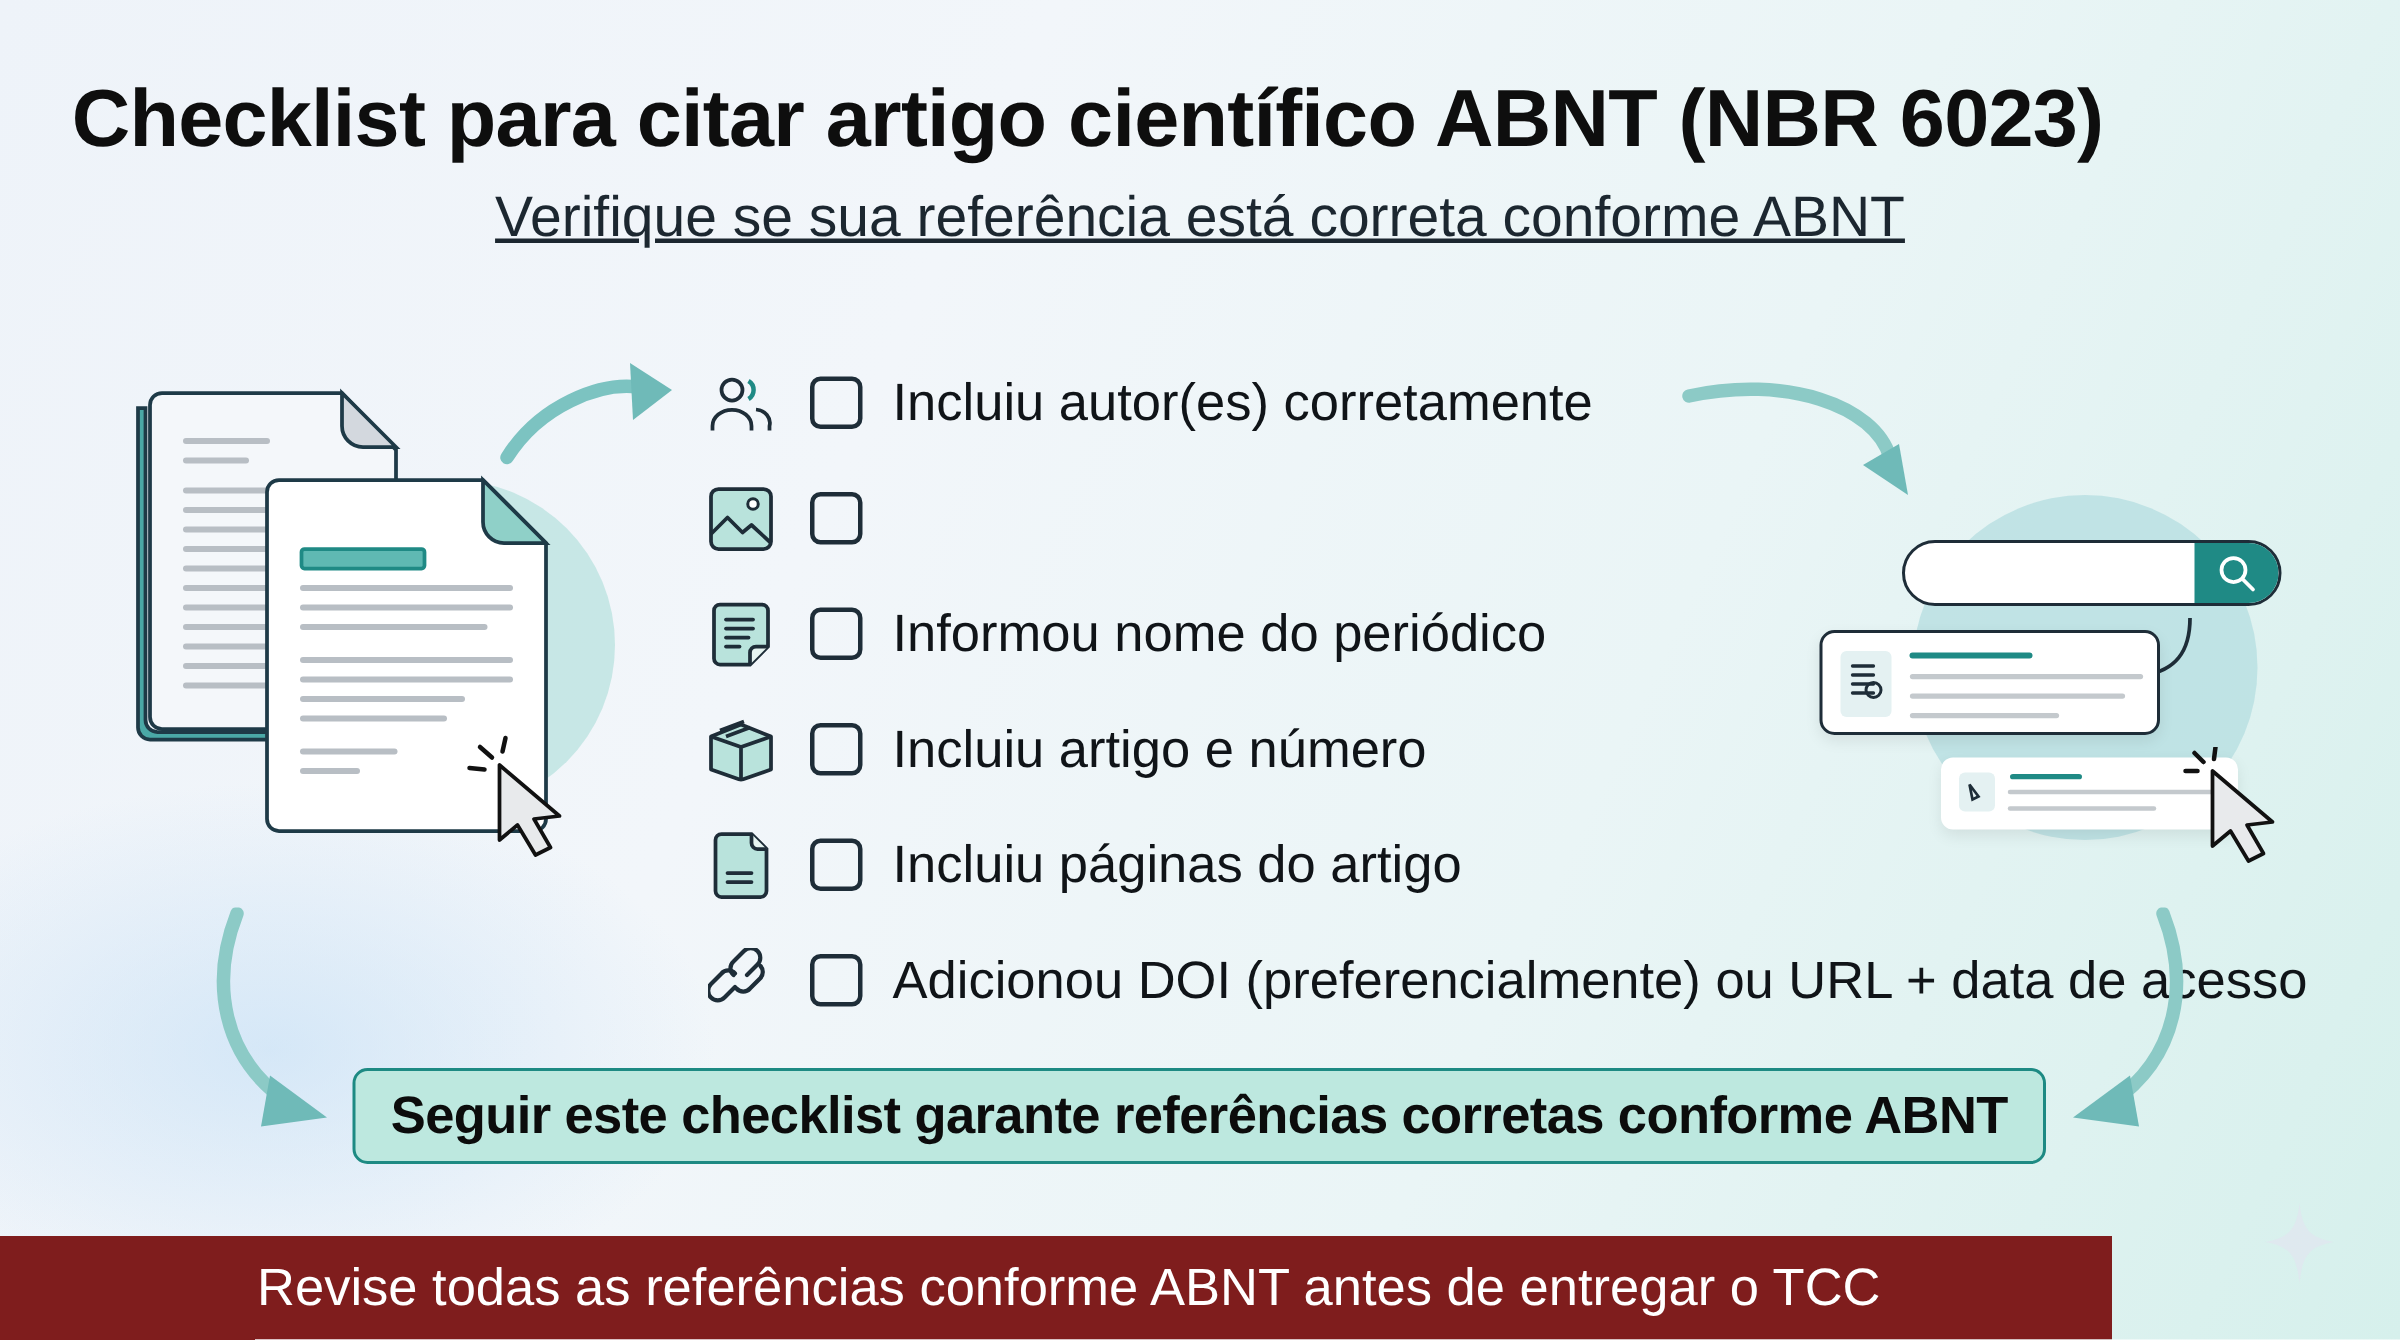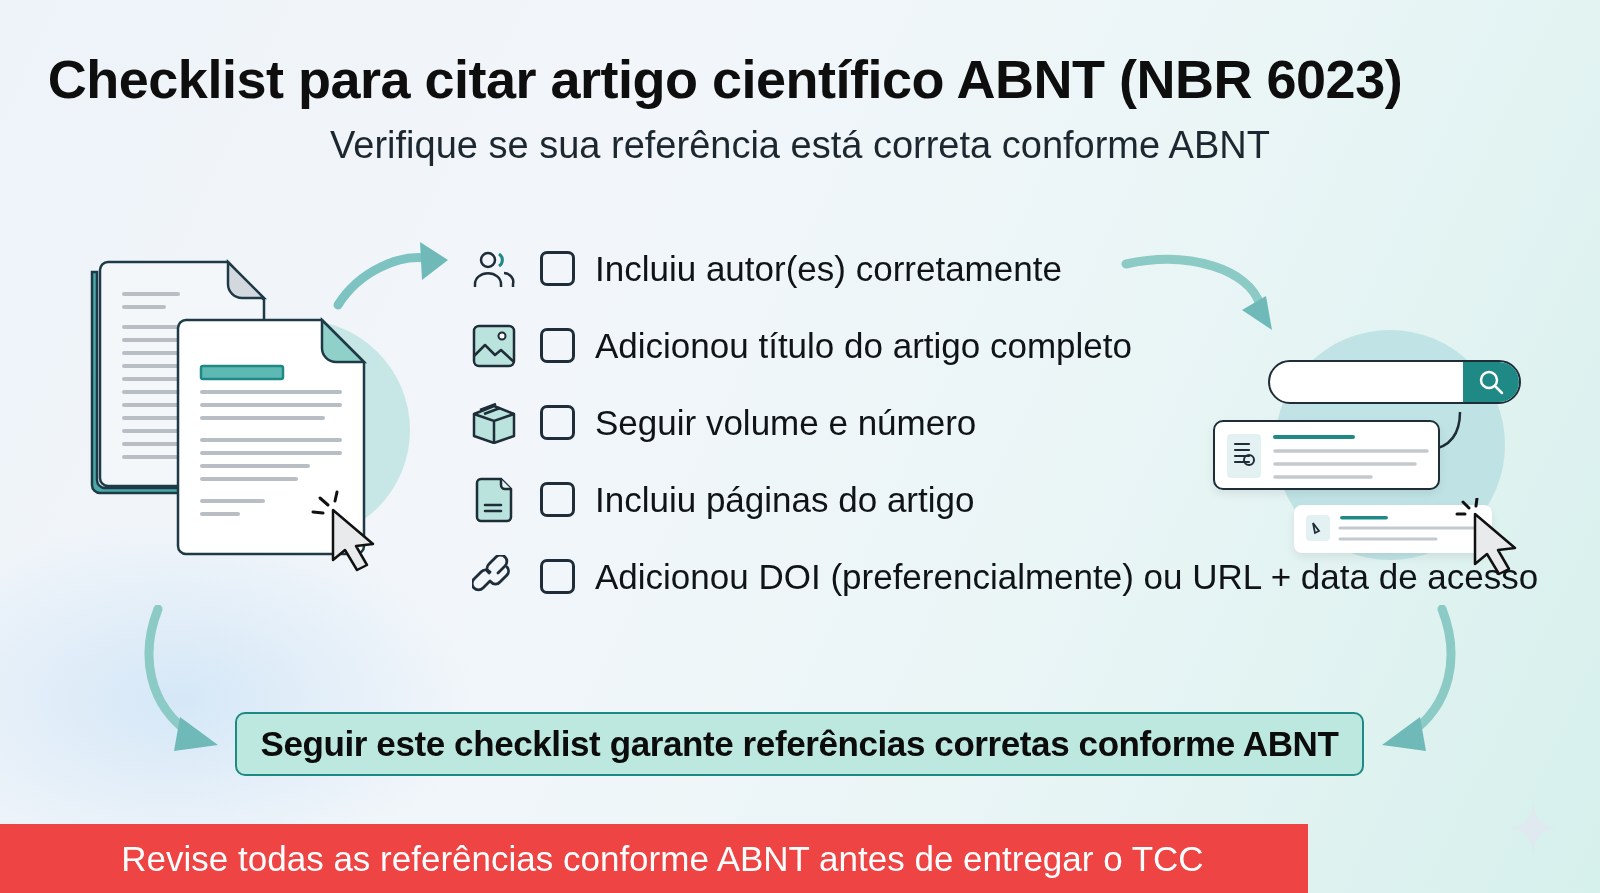--- a/index.html
+++ b/index.html
@@ -13,40 +13,40 @@
   .bg-glow-left {
     position: absolute; left: -120px; top: 520px; width: 600px; height: 360px;
     background: radial-gradient(ellipse at center, rgba(190,220,245,0.55), rgba(190,220,245,0) 70%);
   }
   .title {
     position: absolute; top: 48px; left: 0; width: 1450px; text-align: center;
     font-size: 54px; font-weight: 700; color: #0e0e0e; letter-spacing: -0.5px;
   }
   .subtitle {
     position: absolute; top: 124px; left: 0; width: 1600px; text-align: center;
-    font-size: 38px; color: #1c2730;
+    font-size: 38px; color: #1c2730; text-decoration: underline;
   }
   .illus { position: absolute; }
   .checklist { position: absolute; left: 470px; top: 230px; }
   .item { display: flex; align-items: center; height: 77px; }
   .item-icon { width: 48px; height: 48px; display: flex; align-items: center; justify-content: center; }
   .checkbox {
     width: 35px; height: 35px; border: 3px solid #1e2d38; border-radius: 7px;
     margin-left: 22px; margin-right: 20px; background: transparent; cursor: pointer;
   }
   .item-label { font-size: 35px; color: #101418; white-space: nowrap; }
   .callout {
     position: absolute; left: 235px; top: 712px; width: 1129px; height: 64px;
     background: #bde8df; border: 2.5px solid #1d8a83; border-radius: 10px;
     display: flex; align-items: center; justify-content: center;
     font-size: 35px; font-weight: 700; color: #0c0c0c; letter-spacing: -0.4px;
   }
   .footer {
-    position: absolute; left: 0; top: 824px; width: 1308px; height: 69px;
-    background: #ef4444; display: flex; align-items: center; justify-content: center;
+    position: absolute; left: 0; top: 824px; width: 1408px; height: 69px;
+    background: #7f1d1d; display: flex; align-items: center; justify-content: center;
     color: #ffffff; font-size: 35px; padding-left: 17px;
   }
   .search-box {
     position: absolute; left: 1268px; top: 360px; width: 253px; height: 44px;
     background: #fff; border: 2.5px solid #1e2d38; border-radius: 22px; overflow: hidden;
     display: flex; align-items: center;
   }
   .search-input {
     border: none; outline: none; background: transparent; font-family: "Liberation Sans", sans-serif;
     font-size: 20px; color: #6b7680; padding-left: 16px; width: 190px; height: 100%;
@@ -133,32 +133,47 @@
   </div>
   <div class="item">
     <span class="item-icon">
       <svg width="44" height="44" viewBox="0 0 44 44">
           <rect x="2" y="2" width="40" height="40" rx="5" fill="#b9e3dc" stroke="#1e2d38" stroke-width="2.5"></rect>
           <circle cx="30" cy="12" r="3.5" fill="#fff" stroke="#1e2d38" stroke-width="2"></circle>
           <path d="M2 32 l11 -11 l10 10 l6 -5 l13 12" fill="none" stroke="#1e2d38" stroke-width="2.5" stroke-linejoin="round"></path>
         </svg>
     </span>
     <span class="checkbox"></span>
-    <span class="item-label">Adicionou título do artigo completo</span>
+  </div>
+  <div class="item">
+    <span class="item-icon">
+      <svg width="40" height="44" viewBox="0 0 40 44">
+          <path d="M6 2 h28 a4 4 0 0 1 4 4 v24 l-12 12 h-20 a4 4 0 0 1 -4 -4 v-32 a4 4 0 0 1 4 -4z" fill="#b9e3dc" stroke="#1e2d38" stroke-width="2.5"></path>
+          <path d="M38 30 h-8 a4 4 0 0 0 -4 4 v8" fill="#e6f4f1" stroke="#1e2d38" stroke-width="2.5"></path>
+          <g stroke="#1e2d38" stroke-width="2.5" stroke-linecap="round">
+            <line x1="10" y1="12" x2="28" y2="12"></line>
+            <line x1="10" y1="18" x2="28" y2="18"></line>
+            <line x1="10" y1="24" x2="25" y2="24"></line>
+            <line x1="10" y1="30" x2="19" y2="30"></line>
+          </g>
+        </svg>
+    </span>
+    <span class="checkbox"></span>
+    <span class="item-label">Informou nome do periódico</span>
   </div>
   <div class="item">
     <span class="item-icon">
       <svg width="44" height="42" viewBox="0 0 44 42">
           <path d="M2 12 l20 -8 l20 8 v22 l-20 7 l-20 -7z" fill="#b9e3dc" stroke="#1e2d38" stroke-width="2.5" stroke-linejoin="round"></path>
           <path d="M2 12 l20 7 l20 -7 M22 19 v22" fill="none" stroke="#1e2d38" stroke-width="2.5"></path>
           <path d="M8 8 l16 -6 M12 12 l16 -6" stroke="#1e2d38" stroke-width="2.5"></path>
         </svg>
     </span>
     <span class="checkbox"></span>
-    <span class="item-label">Seguir volume e número</span>
+    <span class="item-label">Incluiu artigo e número</span>
   </div>
   <div class="item">
     <span class="item-icon">
       <svg width="38" height="46" viewBox="0 0 38 46">
           <path d="M6 2 h20 l10 10 v28 a4 4 0 0 1 -4 4 h-26 a4 4 0 0 1 -4 -4 v-34 a4 4 0 0 1 4 -4z" fill="#b9e3dc" stroke="#1e2d38" stroke-width="2.5"></path>
           <path d="M26 2 v6 a4 4 0 0 0 4 4 h6" fill="#e6f4f1" stroke="#1e2d38" stroke-width="2.5"></path>
           <g stroke="#1e2d38" stroke-width="2.5" stroke-linecap="round">
             <line x1="10" y1="28" x2="26" y2="28"></line>
             <line x1="10" y1="34" x2="26" y2="34"></line>
           </g>

